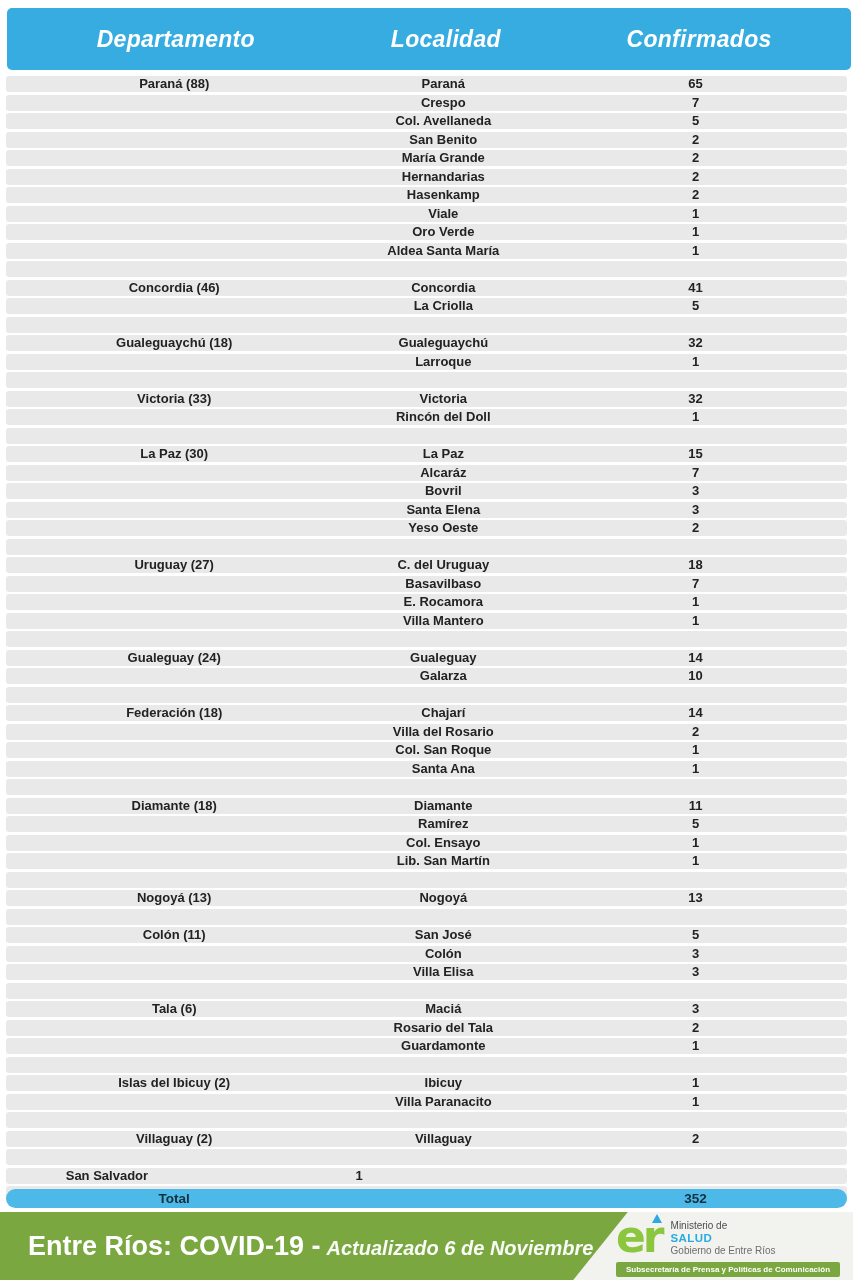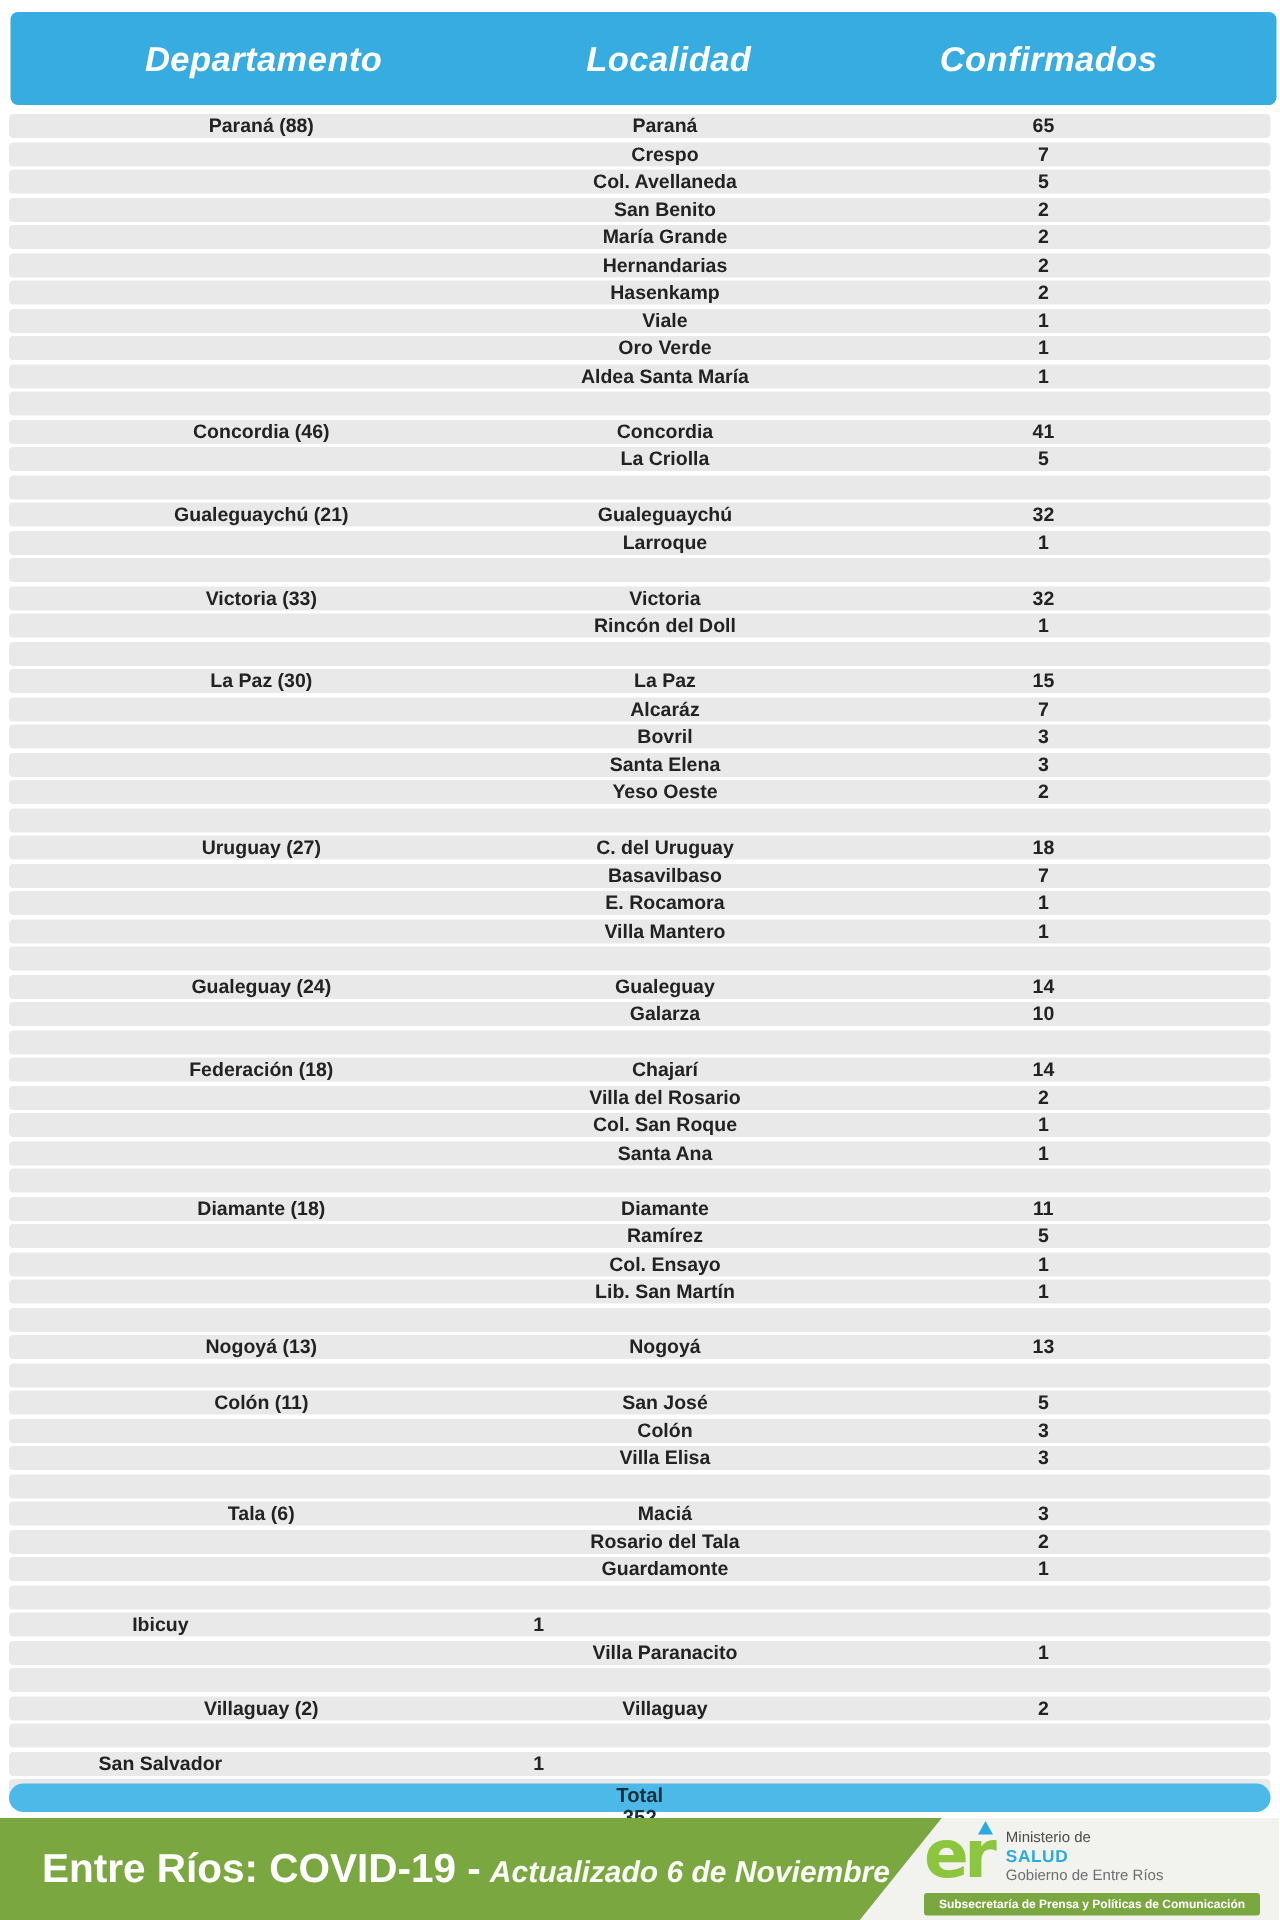--- a/index.html
+++ b/index.html
@@ -26,21 +26,21 @@
   }
   .row .col{
     font-size:13px;font-weight:bold;color:#222222;text-align:center;line-height:16px;
     white-space:nowrap;overflow:visible;
   }
   .row.sep{background:var(--row-gray);}
   
   .total{
     position:absolute;left:6px;top:1189px;width:841px;height:19px;
     background:var(--total-blue);border-radius:10px;
-    display:flex;align-items:center;flex-direction:column;
+    display:flex;align-items:center;
   }
   .total .col{font-size:13.5px;font-weight:bold;color:#14303c;text-align:center;}
   
   .footer{position:absolute;left:0;top:1212px;width:853px;height:68px;background:#f2f2ee;}
   .footer-green{
     position:absolute;left:0;top:0;width:100%;height:100%;
     background:var(--footer-green);
     clip-path:polygon(0 0,73.6% 0,67.2% 100%,0 100%);
   }
   .footer-title{
@@ -139,21 +139,21 @@
         <div class="col c2">Concordia</div>
         <div class="col c3">41</div>
       </div>
       <div class="row">
         <div class="col c1"></div>
         <div class="col c2">La Criolla</div>
         <div class="col c3">5</div>
       </div>
       <div class="row sep"></div>
       <div class="row">
-        <div class="col c1">Gualeguaychú (21)</div>
+        <div class="col c1">Gualeguaychú (18)</div>
         <div class="col c2">Gualeguaychú</div>
         <div class="col c3">32</div>
       </div>
       <div class="row">
         <div class="col c1"></div>
         <div class="col c2">Larroque</div>
         <div class="col c3">1</div>
       </div>
       <div class="row sep"></div>
       <div class="row">
@@ -299,20 +299,21 @@
         <div class="col c2">Rosario del Tala</div>
         <div class="col c3">2</div>
       </div>
       <div class="row">
         <div class="col c1"></div>
         <div class="col c2">Guardamonte</div>
         <div class="col c3">1</div>
       </div>
       <div class="row sep"></div>
       <div class="row">
+        <div class="col c1">Islas del Ibicuy (2)</div>
         <div class="col c2">Ibicuy</div>
         <div class="col c3">1</div>
       </div>
       <div class="row">
         <div class="col c1"></div>
         <div class="col c2">Villa Paranacito</div>
         <div class="col c3">1</div>
       </div>
       <div class="row sep"></div>
       <div class="row">

